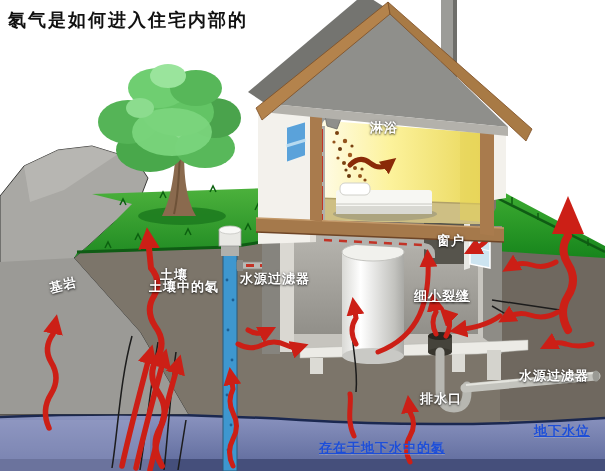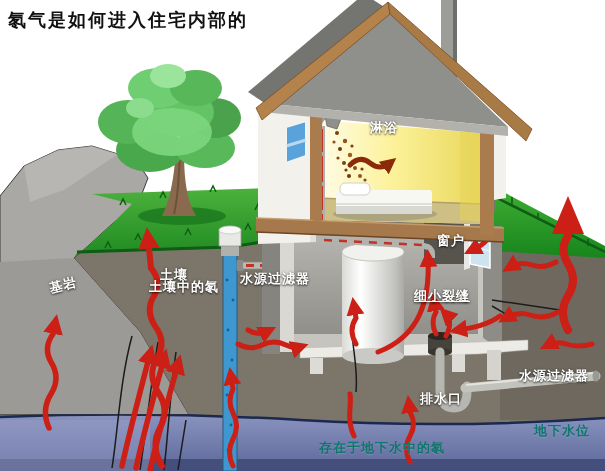--- a/index.html
+++ b/index.html
@@ -7,21 +7,21 @@
     position:relative;width:605px;height:471px;overflow:hidden;
     background:#ffffff;font-family:"Liberation Sans","DejaVu Sans",sans-serif;
   }
   .stage svg{position:absolute;left:0;top:0;}
   .lbl{
     position:absolute;font-size:13px;font-weight:bold;color:#ffffff;
     white-space:nowrap;line-height:1;letter-spacing:1px;
     text-shadow:0 1px 2px rgba(0,0,0,.65), 0 0 3px rgba(0,0,0,.35);
     pointer-events:none;
   }
-  .lbl.dark{color:#0f766e;text-shadow:0 1px 1px rgba(255,255,255,.15);}
+  .lbl.dark{color:#1d4ed8;text-shadow:0 1px 1px rgba(255,255,255,.15);text-decoration:underline;}
   .title{
     position:absolute;left:8px;top:8px;font-size:18px;font-weight:bold;
     color:#111;letter-spacing:2px;text-shadow:none;text-align:center;
   }
   .rot{transform:rotate(-14deg);transform-origin:left top;}
 </style>
 </head>
 <body>
 
 <div class="stage">

